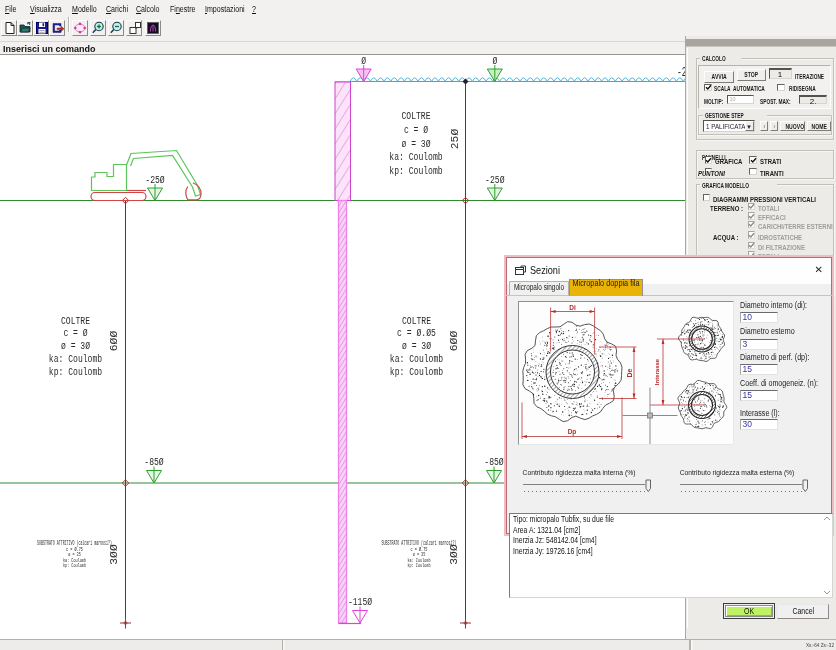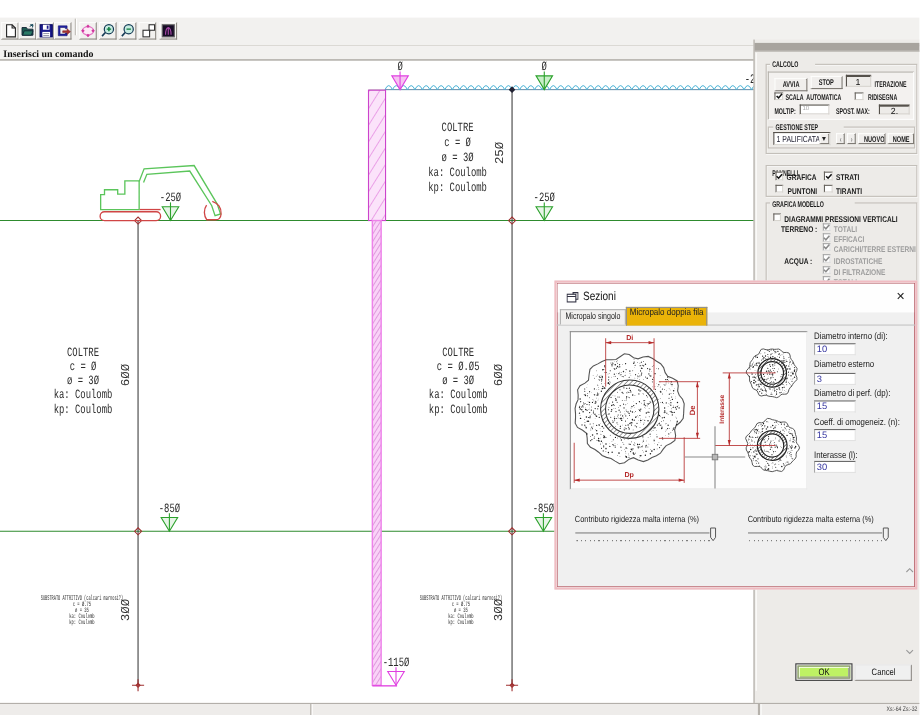--- a/index.html
+++ b/index.html
@@ -6,21 +6,21 @@
   font-family:"Liberation Sans", sans-serif; }
 #root { position:relative; width:836px; height:650px; }
 #cad { position:absolute; left:0; top:0; z-index:1; }
 .chrome { position:absolute; z-index:5; }
 #menubar { left:0; top:0; width:836px; height:16px; background:#f2f1ef; }
 #menubar span { position:absolute; top:3.5px; font-size:8.5px; transform:scaleX(0.83); transform-origin:0 0; color:#111; white-space:nowrap; }
 #toolbar { left:0; top:16px; width:836px; height:26px; background:#f2f1ef; border-bottom:1px solid #d9d6d1; }
 .tb { position:absolute; top:3.5px; width:16px; height:16.5px; background:#f2f1ef;
   border:1px solid; border-color:#fcfcfb #8e8a84 #8e8a84 #fcfcfb; }
 .tb svg { position:absolute; left:0.5px; top:0.5px; }
-#cmdbar { left:0; top:42px; width:687px; height:13px; background:#f2f1ef; border-bottom:1px solid #98948e;font-family:Liberation Serif, serif; }
+#cmdbar { left:0; top:42px; width:687px; height:13px; background:#f2f1ef; border-bottom:1px solid #98948e; }
 #cmdbar b { position:absolute; left:3px; top:1.5px; font-size:9px; transform:scaleX(1); transform-origin:0 0; color:#111; white-space:nowrap; }
 #panel { left:685px; top:36px; width:151px; height:604px; background:#edebe8; z-index:6; position:absolute; border-left:1px solid #aba7a1; }
 #panel .strip { position:absolute; left:0px; top:3px; width:150px; height:8px; background:#a8a49e; border-bottom:1px solid #c9c6c1; }
 .grp { position:absolute; border:1px solid #c3bfb9; box-shadow:0.5px 0.5px 0 #fff, inset 0.5px 0.5px 0 #fff; }
 .gl { position:absolute; background:#edebe8; padding:0 2px; }
 .pl, .pm, .gl { position:absolute; font-size:7.5px; color:#1a1a1a; white-space:nowrap; font-weight:bold; }
 .pl span, .gl span { display:inline-block; transform:scaleX(0.64); transform-origin:0 0; }
 .pm span { display:inline-block; transform:scaleX(0.8); transform-origin:0 0; }
 .pl.g, .pm.g { color:#9d9d9d; }
 .cbx { position:absolute; width:7.5px; height:7.5px; background:#fff;
@@ -155,20 +155,30 @@
 <text x="74.5" y="556.1999999999999" font-family="Liberation Mono" font-size="6" fill="#2b2b2b" text-anchor="middle" textLength="12.600000000000001" lengthAdjust="spacingAndGlyphs">ø = 35</text>
 <text x="74.5" y="561.5999999999999" font-family="Liberation Mono" font-size="6" fill="#2b2b2b" text-anchor="middle" textLength="23.1" lengthAdjust="spacingAndGlyphs">ka: Coulomb</text>
 <text x="74.5" y="566.9999999999999" font-family="Liberation Mono" font-size="6" fill="#2b2b2b" text-anchor="middle" textLength="23.1" lengthAdjust="spacingAndGlyphs">kp: Coulomb</text>
 <text x="419" y="545" font-family="Liberation Mono" font-size="6.5" fill="#2b2b2b" text-anchor="middle" textLength="74.86" lengthAdjust="spacingAndGlyphs">SUBSTRATO ATTRITIVO (calcari marnosi?)</text>
 <text x="419" y="550.8" font-family="Liberation Mono" font-size="6" fill="#2b2b2b" text-anchor="middle" textLength="16.8" lengthAdjust="spacingAndGlyphs">c = Ø.75</text>
 <text x="419" y="556.1999999999999" font-family="Liberation Mono" font-size="6" fill="#2b2b2b" text-anchor="middle" textLength="12.600000000000001" lengthAdjust="spacingAndGlyphs">ø = 35</text>
 <text x="419" y="561.5999999999999" font-family="Liberation Mono" font-size="6" fill="#2b2b2b" text-anchor="middle" textLength="23.1" lengthAdjust="spacingAndGlyphs">ka: Coulomb</text>
 <text x="419" y="566.9999999999999" font-family="Liberation Mono" font-size="6" fill="#2b2b2b" text-anchor="middle" textLength="23.1" lengthAdjust="spacingAndGlyphs">kp: Coulomb</text>
 <text x="677" y="75.5" font-family="Liberation Mono" font-size="12" fill="#2b2b2b" text-anchor="start" textLength="14.549999999999999" lengthAdjust="spacingAndGlyphs">-2.</text>
     </svg>
+<div id="menubar" class="chrome">
+      <span style="left:5px"><u>F</u>ile</span>
+      <span style="left:30px"><u>V</u>isualizza</span>
+      <span style="left:72px"><u>M</u>odello</span>
+      <span style="left:106px"><u>C</u>arichi</span>
+      <span style="left:136px"><u>C</u>alcolo</span>
+      <span style="left:170px">Fi<u>n</u>estre</span>
+      <span style="left:205px"><u>I</u>mpostazioni</span>
+      <span style="left:252px"><u>?</u></span>
+    </div>
 <div id="toolbar" class="chrome">
       <div class="tb" style="left:1px">
         <svg width="14" height="14" viewBox="0 0 14 14">
           <path d="M3,1.5 h5 l3,3 V12.5 H3 Z" fill="#fff" stroke="#222" stroke-width="1"></path>
           <path d="M8,1.5 V4.5 H11" fill="none" stroke="#222" stroke-width="1"></path>
         </svg>
       </div>
       <div class="tb" style="left:17px">
         <svg width="14" height="14" viewBox="0 0 14 14">
           <path d="M1,11 V4 h4 l1,1.5 h5 V11 Z" fill="#1d5a50" stroke="#123" stroke-width="0.8"></path>
@@ -273,21 +283,21 @@
           </svg>
         </div>
 <div class="pm" style="left:26.5px;top:121px;"><span>GRAFICA</span></div>
 <div class="cbx" style="left:61px;top:120px">
           <svg width="7" height="7" viewBox="0 0 7 7">
             <path d="M1,3.2 L2.8,5 L6,1.3" fill="none" stroke="#111" stroke-width="1.4"></path>
           </svg>
         </div>
 <div class="pm" style="left:71.5px;top:121px;"><span>STRATI</span></div>
 <div class="cbx" style="left:16.5px;top:131.5px"></div>
-<div class="pm" style="left:28px;top:132.5px;"><span>PUNTONI</span></div>
+<div class="pm" style="left:10px;top:132.5px;font-style:italic;"><span>PUNTONI</span></div>
 <div class="cbx" style="left:61px;top:131.5px"></div>
 <div class="pm" style="left:71.5px;top:132.5px;"><span>TIRANTI</span></div>
 <div class="grp" style="left:7.5px;top:148px;width:138px;height:112px"></div>
 <div class="gl" style="left:12px;top:144.5px;"><span>GRAFICA MODELLO</span></div>
 <div class="cbx" style="left:14.5px;top:157.5px"></div>
 <div class="pm" style="left:24.5px;top:158.5px;"><span>DIAGRAMMI PRESSIONI VERTICALI</span></div>
 <div class="pm" style="left:21.5px;top:167.5px;"><span>TERRENO :</span></div>
 <div class="cbx g" style="left:59.5px;top:166.5px">
           <svg width="7" height="7" viewBox="0 0 7 7">
             <path d="M1,3.2 L2.8,5 L6,1.3" fill="none" stroke="#8a8a8a" stroke-width="1.4"></path>
@@ -1657,20 +1667,26 @@
 <div style="position:absolute;left:17px;top:226.5px;width:122px;height:1px;background:#808080"></div>
 <div style="position:absolute;left:18px;top:233.5px;width:124px;height:1.5px;background:repeating-linear-gradient(90deg,#707070 0,#707070 1px,transparent 1px,transparent 4px)"></div>
 <svg width="7" height="14" viewBox="0 0 7 14" style="position:absolute;left:139px;top:221.5px">
         <path d="M1,1 h4.5 v8.5 l-2.2,3 L1,9.5 Z" fill="#f0f0f0" stroke="#555" stroke-width="0.9"></path>
       </svg>
 <div style="position:absolute;left:174px;top:226.5px;width:122px;height:1px;background:#808080"></div>
 <div style="position:absolute;left:175px;top:233.5px;width:124px;height:1.5px;background:repeating-linear-gradient(90deg,#707070 0,#707070 1px,transparent 1px,transparent 4px)"></div>
 <svg width="7" height="14" viewBox="0 0 7 14" style="position:absolute;left:296px;top:221.5px">
         <path d="M1,1 h4.5 v8.5 l-2.2,3 L1,9.5 Z" fill="#f0f0f0" stroke="#555" stroke-width="0.9"></path>
       </svg>
+<div class="dta">
+        <div>Tipo: micropalo Tubfix, su due file</div>
+        <div>Area A: 1321.04 [cm2]</div>
+        <div>Inerzia Jz: 548142.04 [cm4]</div>
+        <div>Inerzia Jy: 19726.16 [cm4]</div>
+      </div>
 <svg width="8" height="5" viewBox="0 0 8 5" style="position:absolute;left:317px;top:259px">
         <path d="M1,4 L4,1 L7,4" fill="none" stroke="#999" stroke-width="1"></path>
       </svg>
 <svg width="8" height="5" viewBox="0 0 8 5" style="position:absolute;left:317px;top:333px">
         <path d="M1,1 L4,4 L7,1" fill="none" stroke="#999" stroke-width="1"></path>
       </svg>
 <div class="okb">
         <div><span>OK</span></div>
       </div>
 <div class="cnb"><span>Cancel</span></div>

